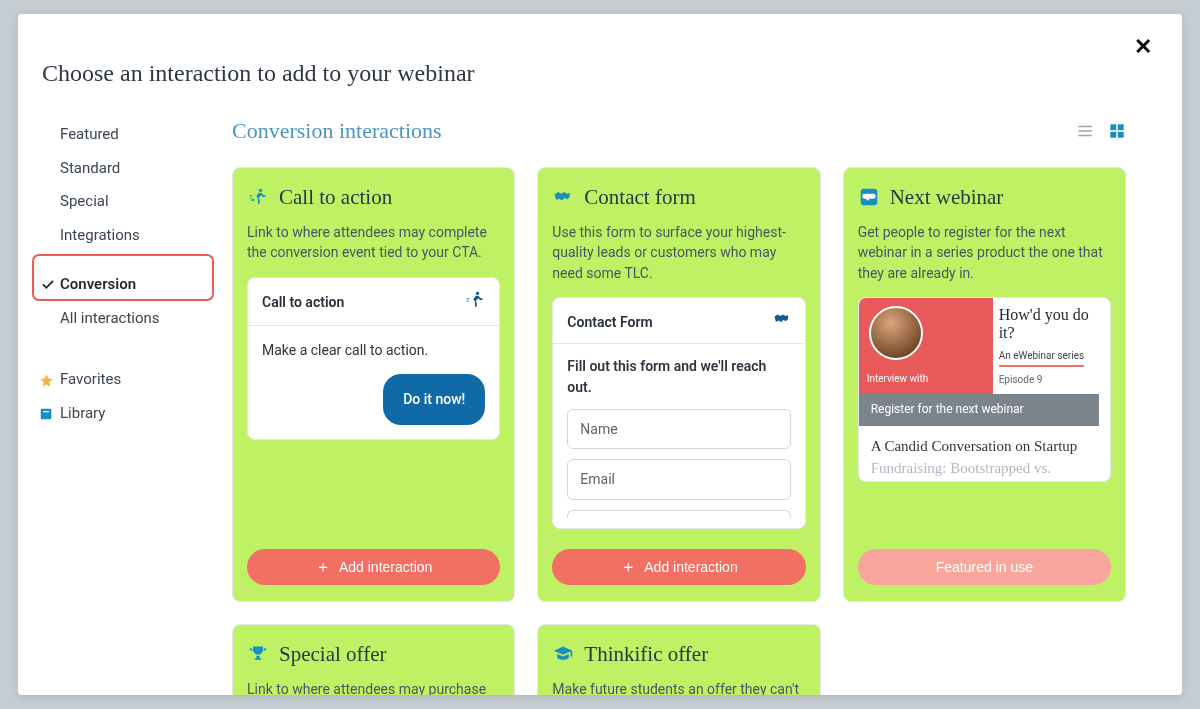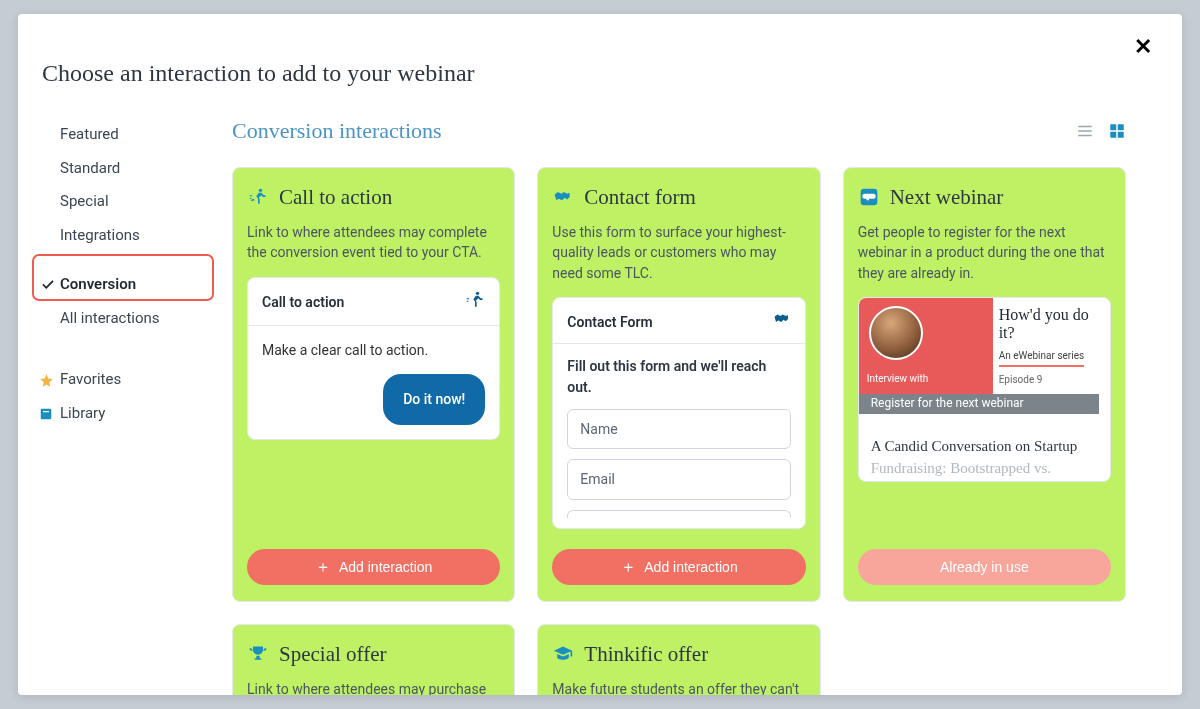--- a/index.html
+++ b/index.html
@@ -270,21 +270,21 @@
     padding-bottom:2px;
     display:inline-block;
     width:fit-content;
   }
   .nw-episode{
     font-size:10px;color:#666;margin-top:6px;
   }
   .nw-overlay{
     position:absolute;
     left:0;right:11px;top:96px;
-    height:20px;
+    height:32px;
     background:rgba(60,72,84,.68);
     color:#fff;
     font-size:12px;
     display:flex;align-items:center;
     padding:0 12px;
   }
   .nw-bottom{
     position:absolute;
     left:0;right:0;top:128px;bottom:0;
     background:#fff;
@@ -470,21 +470,21 @@
         <div class="card">
           <div class="card-title-row">
             <span class="card-icon">
               <svg width="20" height="20" viewBox="0 0 24 24">
                   <rect x="2" y="2" width="20" height="20" rx="4"></rect>
                   <path d="M7 8h10a3 3 0 010 6h-5v2H9v-2H7a3 3 0 010-6z" fill="#fff"></path>
                 </svg>
             </span>
             <h3>Next webinar</h3>
           </div>
-          <p class="card-desc">Get people to register for the next webinar in a product during the one that they are already in.</p>
+          <p class="card-desc">Get people to register for the next webinar in a series product the one that they are already in.</p>
           <div class="card-preview nw-preview">
             <div class="nw-top">
               <div class="nw-left">
                 <div class="nw-avatar"></div>
                 <span>Interview with</span>
               </div>
               <div class="nw-right">
                 <h4>How'd you do it?</h4>
                 <span class="nw-series">An eWebinar series</span>
                 <span class="nw-episode">Episode 9</span>
@@ -492,21 +492,21 @@
             </div>
             <div class="nw-overlay">
               <span>Register for the next webinar</span>
             </div>
             <div class="nw-bottom">
               <div>A Candid Conversation on Startup</div>
               <div class="fade">Fundraising: Bootstrapped vs.</div>
             </div>
           </div>
           <button class="add-btn disabled">
-            <span>Already in use</span>
+            <span>Featured in use</span>
           </button>
         </div>
 
         <div class="card">
           <div class="card-title-row">
             <span class="card-icon">
               <svg width="20" height="20" viewBox="0 0 24 24">
                   <path d="M6 3h12v4a6 6 0 01-12 0zM4 5H2v2a4 4 0 004 1zM20 5h2v2a4 4 0 01-4 1zM10 14h4v3h2v2H8v-2h2z"></path>
                 </svg>
             </span>

